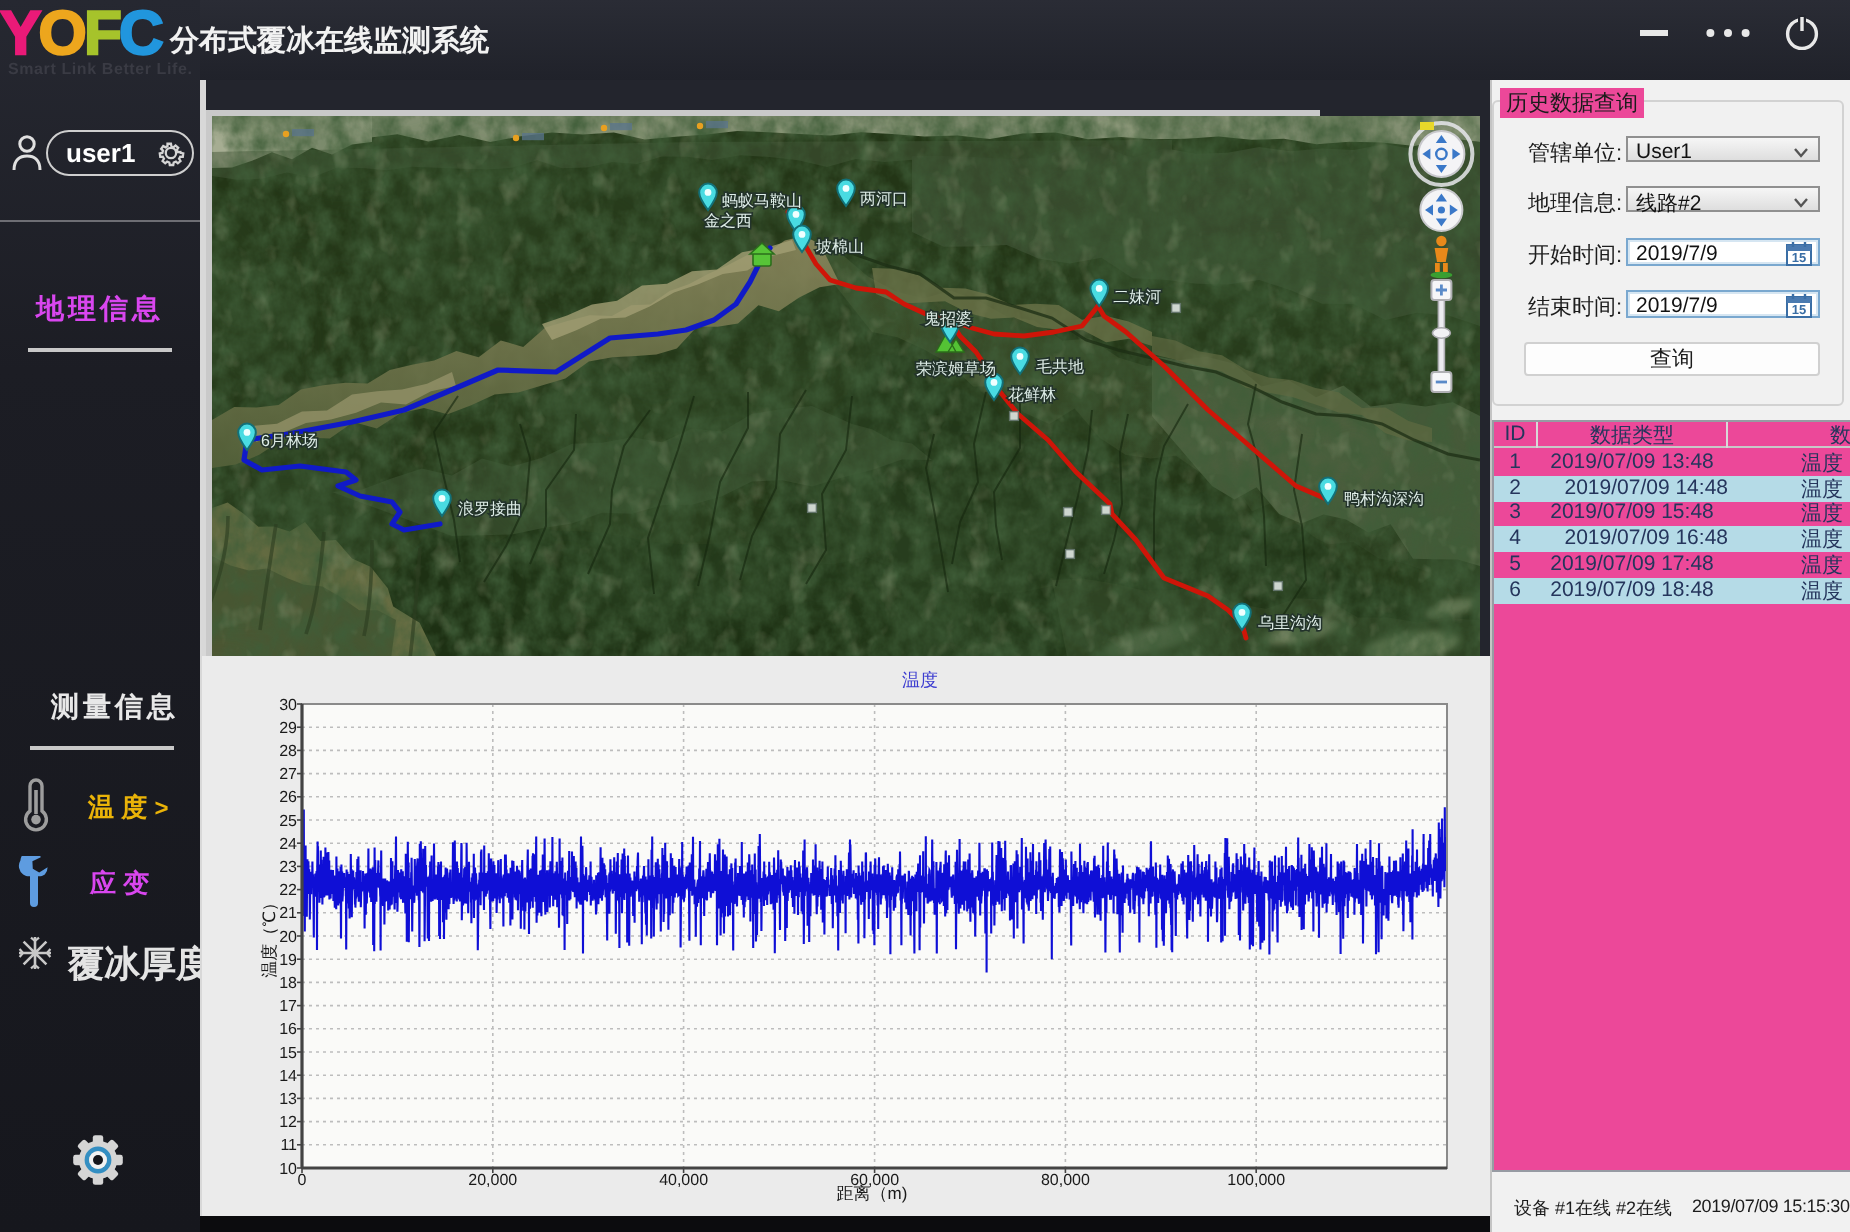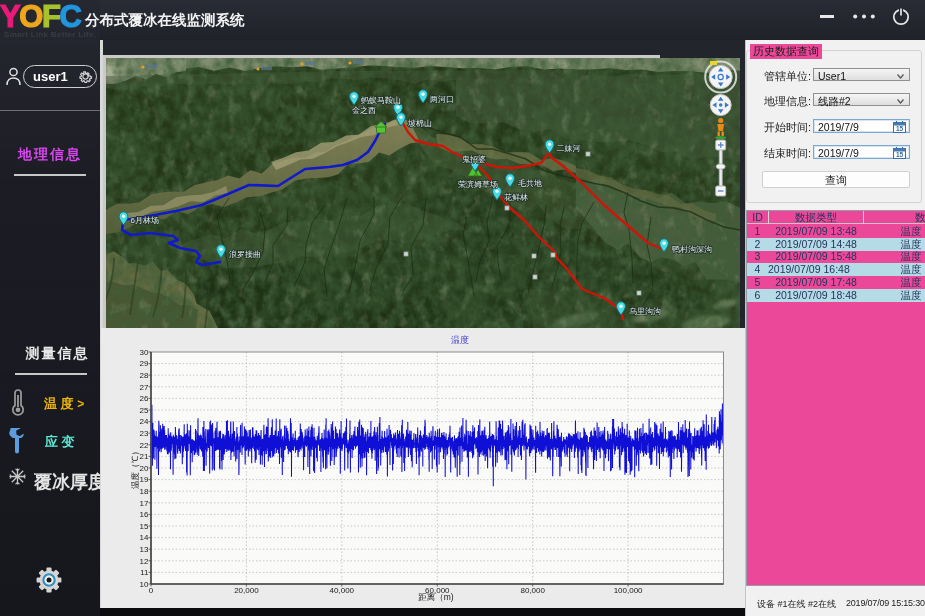--- a/index.html
+++ b/index.html
@@ -46,21 +46,21 @@
 <g stroke="#9d9d9d" fill="none" stroke-width="1.7">
 <path d="M5 5 a3 3 0 0 1 6 0 V17.5 a5.2 5.2 0 1 1 -6 0 Z"></path>
 </g>
     <circle cx="8" cy="21.8" r="2.4" fill="#9d9d9d"></circle>
 <path d="M8 7 v12" stroke="#9d9d9d" stroke-width="1.8"></path>
   </svg>
 <div class="abs" style="left:44px;top:395px;font-size:13px;font-weight:bold;color:#eab308">温 度 <span style="font-size:12px">&gt;</span></div>
 <svg width="15" height="28" viewBox="0 0 15 28" style="position:absolute;left:9px;top:428px">
 <path d="M1.2 2.2 A5.3 5.3 0 0 0 2.6 9.2 C3.6 9.9 4.8 10.2 6 10.1 L6 23.5 A2 2 0 0 0 10 23.5 L10 10.1 C11.2 10.2 12.4 9.9 13.4 9.2 A5.3 5.3 0 0 0 14.8 5.6 L10.6 8.2 L7.4 6.4 L7.2 2.6 L11.4 0.6 A5.3 5.3 0 0 0 1.2 2.2 Z" fill="#5e9ce0"></path>
 </svg>
-<div class="abs" style="left:45px;top:433px;font-size:13px;font-weight:bold;color:#5eead4">应 变</div>
+<div class="abs" style="left:45px;top:433px;font-size:13px;font-weight:bold;color:#d946ef">应 变</div>
 <svg width="17" height="17" viewBox="0 0 17 17" style="position:absolute;left:9px;top:468px">
 <g stroke="#c8c8c8" stroke-width="1.3" fill="none">
 <path d="M8.5 0.5 V16.5 M0.5 8.5 H16.5 M2.8 2.8 L14.2 14.2 M14.2 2.8 L2.8 14.2"></path>
 <path d="M8.5 2.5 L6.5 0.8 M8.5 2.5 L10.5 0.8 M8.5 14.5 L6.5 16.2 M8.5 14.5 L10.5 16.2 M2.5 8.5 L0.8 6.5 M2.5 8.5 L0.8 10.5 M14.5 8.5 L16.2 6.5 M14.5 8.5 L16.2 10.5" stroke-width="1.1"></path>
 </g>
   </svg>
 <div class="abs" style="left:34px;top:470px;font-size:18px;font-weight:bold;color:#e4e4e4">覆冰厚度</div>
 <svg width="26" height="26" viewBox="-13 -13 26 26" style="position:absolute;left:36px;top:567px">
     <g fill="#d5d5d5">
       <rect x="-2.6" y="-12.4" width="5.2" height="5" rx="1.2" transform="rotate(0)"></rect>
@@ -409,31 +409,31 @@
       <span style="position:absolute;left:21px;width:96px;text-align:center;border-left:1px solid #d8d8d8;border-right:1px solid #d8d8d8;height:13px">数据类型</span>
       <span style="position:absolute;left:118px;right:0;text-align:right">数据类型</span>
     </div>
     <div style="position:absolute;left:0;top:14px;width:100%;height:12.7px;">
       <span style="position:absolute;left:0;width:21px;text-align:center">1</span>
       <span style="position:absolute;left:21px;width:96px;text-align:center">2019/07/09 13:48</span>
       <span style="position:absolute;left:118px;right:0;text-align:center">温度</span>
     </div>
     <div style="position:absolute;left:0;top:27px;width:100%;height:12.7px;background:#b5dbe7;">
       <span style="position:absolute;left:0;width:21px;text-align:center">2</span>
-      <span style="position:absolute;left:21px;width:96px;text-align:center">2019/07/09 14:48</span>
+      <span style="position:absolute;left:21px;width:96px;text-align:right">2019/07/09 14:48</span>
       <span style="position:absolute;left:118px;right:0;text-align:center">温度</span>
     </div>
     <div style="position:absolute;left:0;top:39px;width:100%;height:12.7px;">
       <span style="position:absolute;left:0;width:21px;text-align:center">3</span>
       <span style="position:absolute;left:21px;width:96px;text-align:center">2019/07/09 15:48</span>
       <span style="position:absolute;left:118px;right:0;text-align:center">温度</span>
     </div>
     <div style="position:absolute;left:0;top:52px;width:100%;height:12.7px;background:#b5dbe7;">
       <span style="position:absolute;left:0;width:21px;text-align:center">4</span>
-      <span style="position:absolute;left:21px;width:96px;text-align:left">2019/07/09 16:48</span>
+      <span style="position:absolute;left:21px;width:96px;text-align:right">2019/07/09 16:48</span>
       <span style="position:absolute;left:118px;right:0;text-align:center">温度</span>
     </div>
     <div style="position:absolute;left:0;top:65px;width:100%;height:12.7px;">
       <span style="position:absolute;left:0;width:21px;text-align:center">5</span>
       <span style="position:absolute;left:21px;width:96px;text-align:center">2019/07/09 17:48</span>
       <span style="position:absolute;left:118px;right:0;text-align:center">温度</span>
     </div>
     <div style="position:absolute;left:0;top:78px;width:100%;height:12.7px;background:#b5dbe7;">
       <span style="position:absolute;left:0;width:21px;text-align:center">6</span>
       <span style="position:absolute;left:21px;width:96px;text-align:center">2019/07/09 18:48</span>

